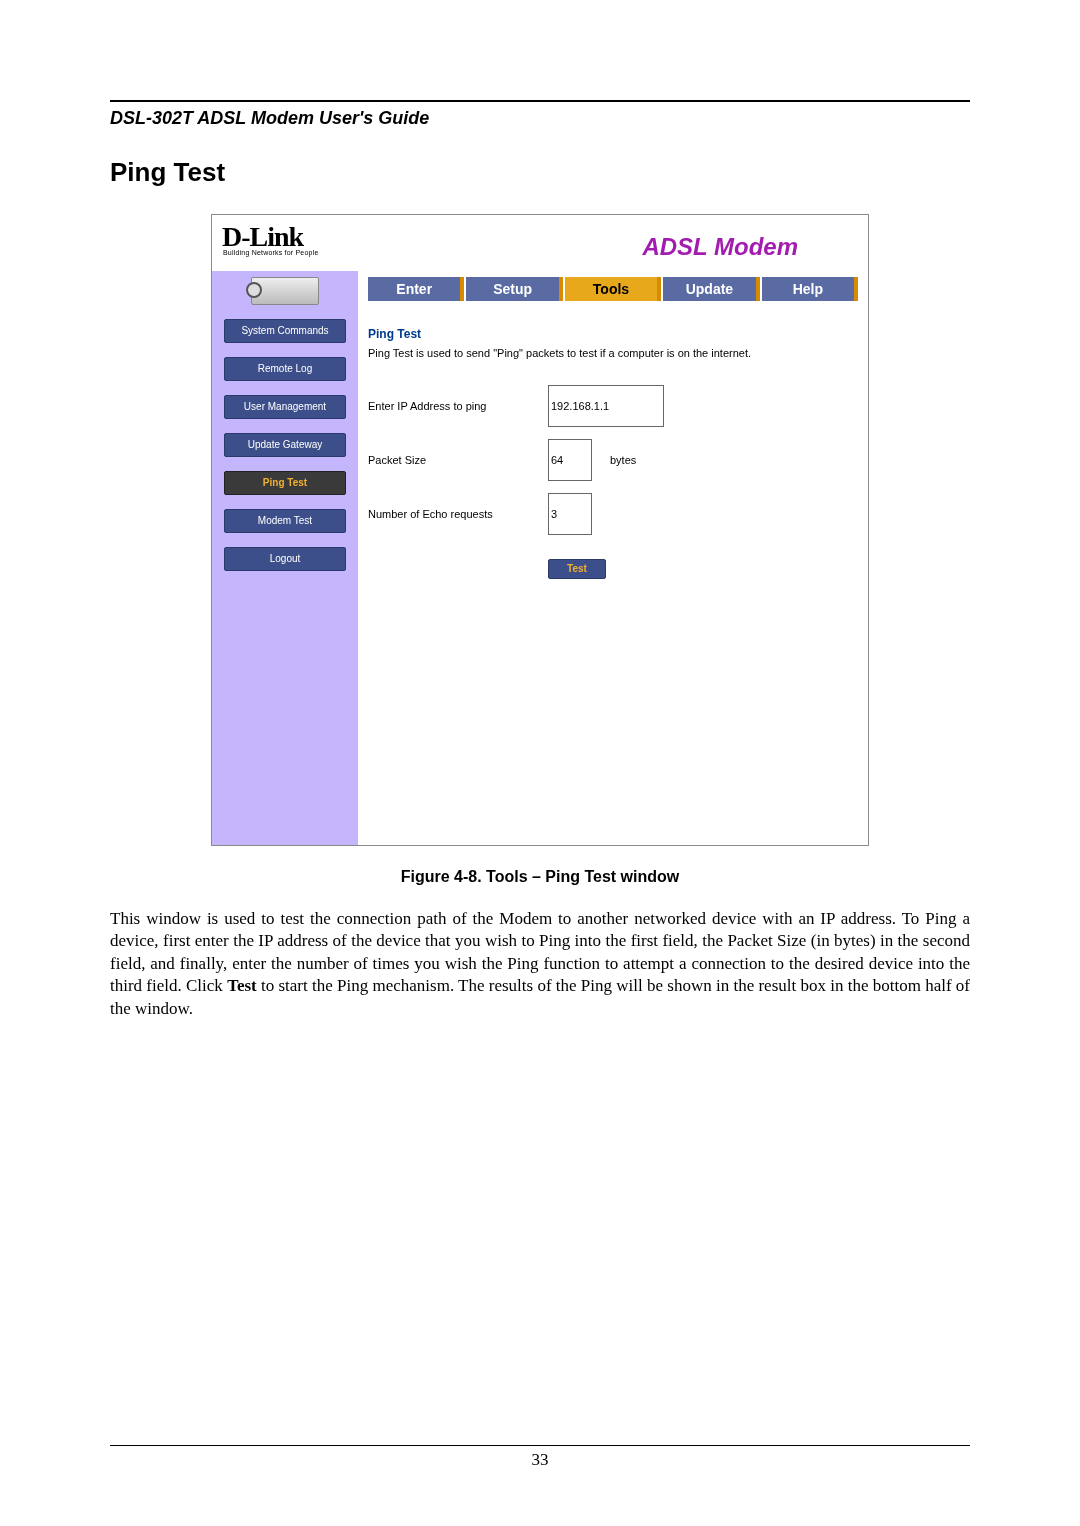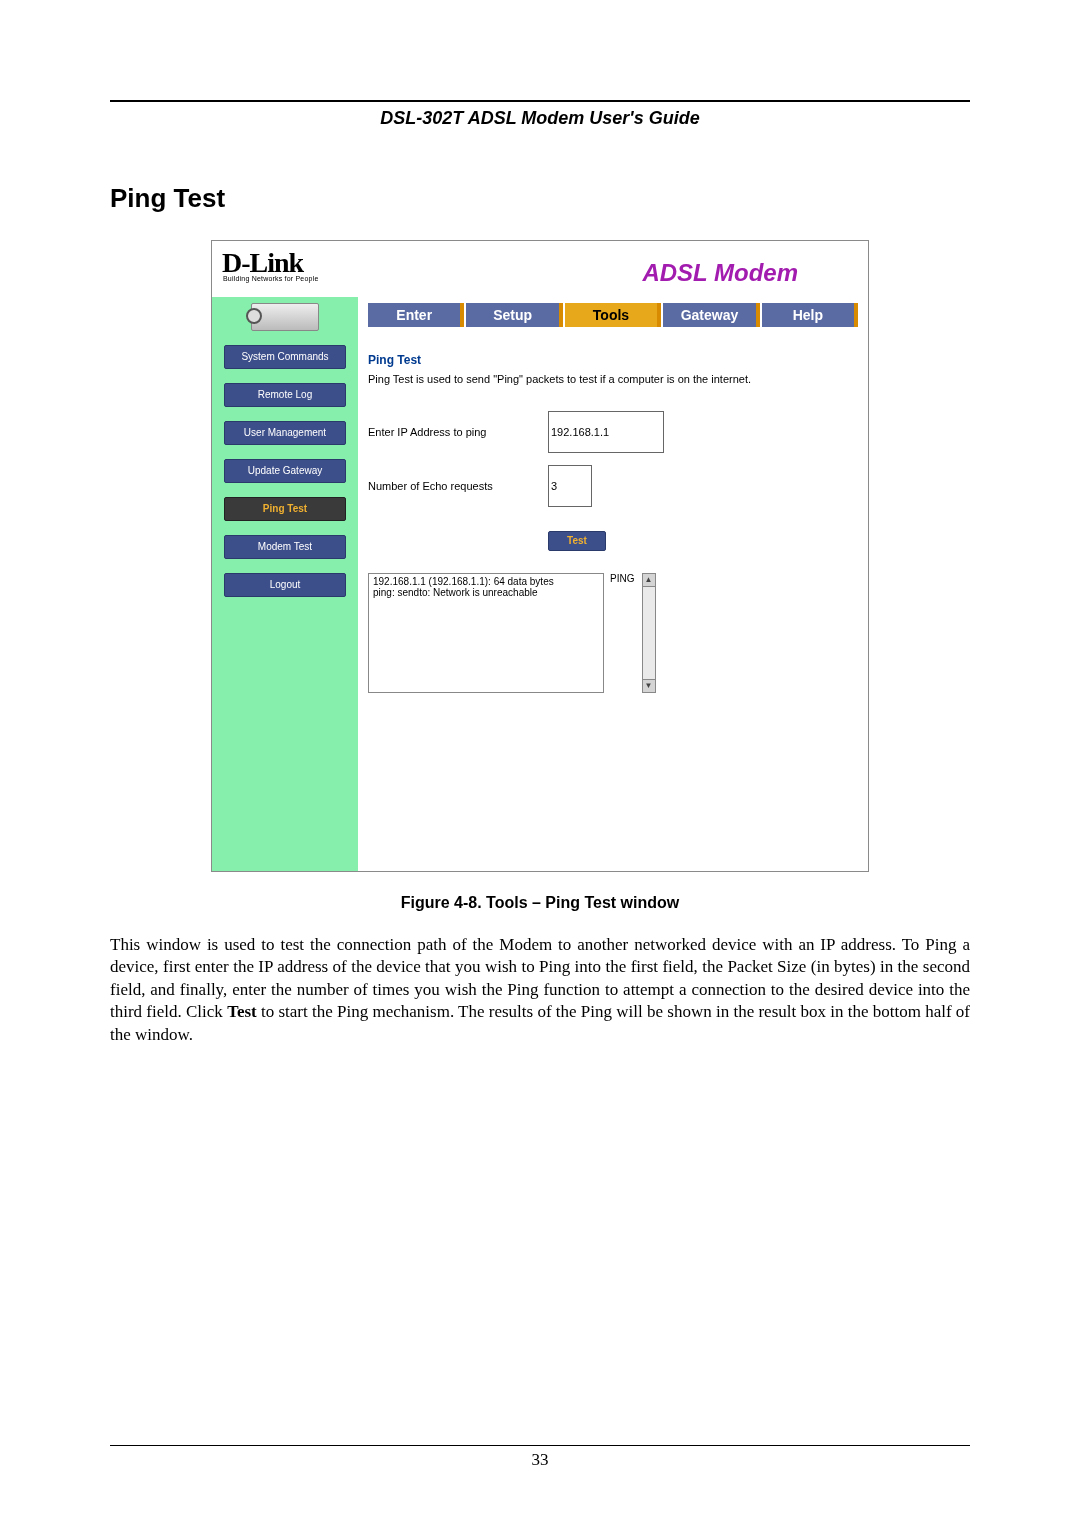--- a/index.html
+++ b/index.html
@@ -14,26 +14,25 @@
     height: 1526px;
     position: relative;
     box-sizing: border-box;
     padding: 100px 110px 60px 110px;
   }
   .header-line {
     border-top: 2px solid #000;
     margin-bottom: 6px;
   }
   .header-title {
-    text-align: center;
     font-family: Arial, Helvetica, sans-serif;
     font-style: italic;
     font-weight: bold;
     font-size: 18px;
-    margin-bottom: 54px;
+    margin-bottom: 28px;
   }
   .section-title {
     font-family: Arial, Helvetica, sans-serif;
     font-weight: bold;
     font-size: 26px;
     margin-bottom: 26px;
   }
   .figure-wrap {
     text-align: center;
     margin-bottom: 22px;
@@ -81,21 +80,21 @@
     font-style: italic;
     font-size: 24px;
     color: #a21caf;
   }
   .router-body {
     display: flex;
     height: calc(100% - 56px);
   }
   .sidebar {
     width: 146px;
-    background: #86efac;
+    background: #c4b5fd;
     flex: none;
     padding-top: 6px;
     box-sizing: border-box;
   }
   .sidebar-clip {
     width: 66px;
     height: 26px;
     margin: 0 auto 14px auto;
     background: linear-gradient(#eee,#bbb);
     border: 1px solid #888;
@@ -312,52 +311,45 @@
           <span class="side-item active">Ping Test</span>
           <span class="side-item">Modem Test</span>
           <span class="side-item">Logout</span>
         </div>
 
         <div class="main-area">
           <div class="tab-row">
             <div class="tab">Enter</div>
             <div class="tab">Setup</div>
             <div class="tab active">Tools</div>
-            <div class="tab">Gateway</div>
+            <div class="tab">Update</div>
             <div class="tab">Help</div>
           </div>
 
           <div class="content-title">Ping Test</div>
           <div class="content-desc">Ping Test is used to send "Ping" packets to test if a computer is on the internet.</div>
 
           <div class="form-row">
             <span class="form-label">Enter IP Address to ping</span>
             <input class="form-input" style="width: 110px;" value="192.168.1.1">
           </div>
           <div class="form-row">
+            <span class="form-label">Packet Size</span>
+            <input class="form-input" style="width: 38px;" value="64">
+            <span class="form-suffix">bytes</span>
+          </div>
+          <div class="form-row">
             <span class="form-label">Number of Echo requests</span>
             <input class="form-input" style="width: 38px;" value="3">
           </div>
 
           <div class="test-btn-wrap">
             <span class="test-btn">Test</span>
           </div>
 
-          <div class="result-wrap">
-            <div class="result-box">192.168.1.1 (192.168.1.1): 64 data bytes
-ping: sendto: Network is unreachable</div>
-            <div class="result-right">
-              <span class="ping-label">PING</span>
-              <span class="scroll-stub">
-                <div class="scroll-btn">▲</div>
-                <div class="scroll-track"></div>
-                <div class="scroll-btn">▼</div>
-              </span>
-            </div>
-          </div>
 
         </div>
       </div>
     </div>
   </div>
 
   <div class="figure-caption">Figure 4-8. Tools – Ping Test window</div>
 
   <div class="body-para">
     <span>This window is used to test the connection path of the Modem to another networked device with an IP address. To Ping a device, first enter the IP address of the device that you wish to Ping into the first field, the Packet Size (in bytes) in the second field, and finally, enter the number of times you wish the Ping function to attempt a connection to the desired device into the third field. Click </span><b>Test</b><span> to start the Ping mechanism. The results of the Ping will be shown in the result box in the bottom half of the window.</span>

